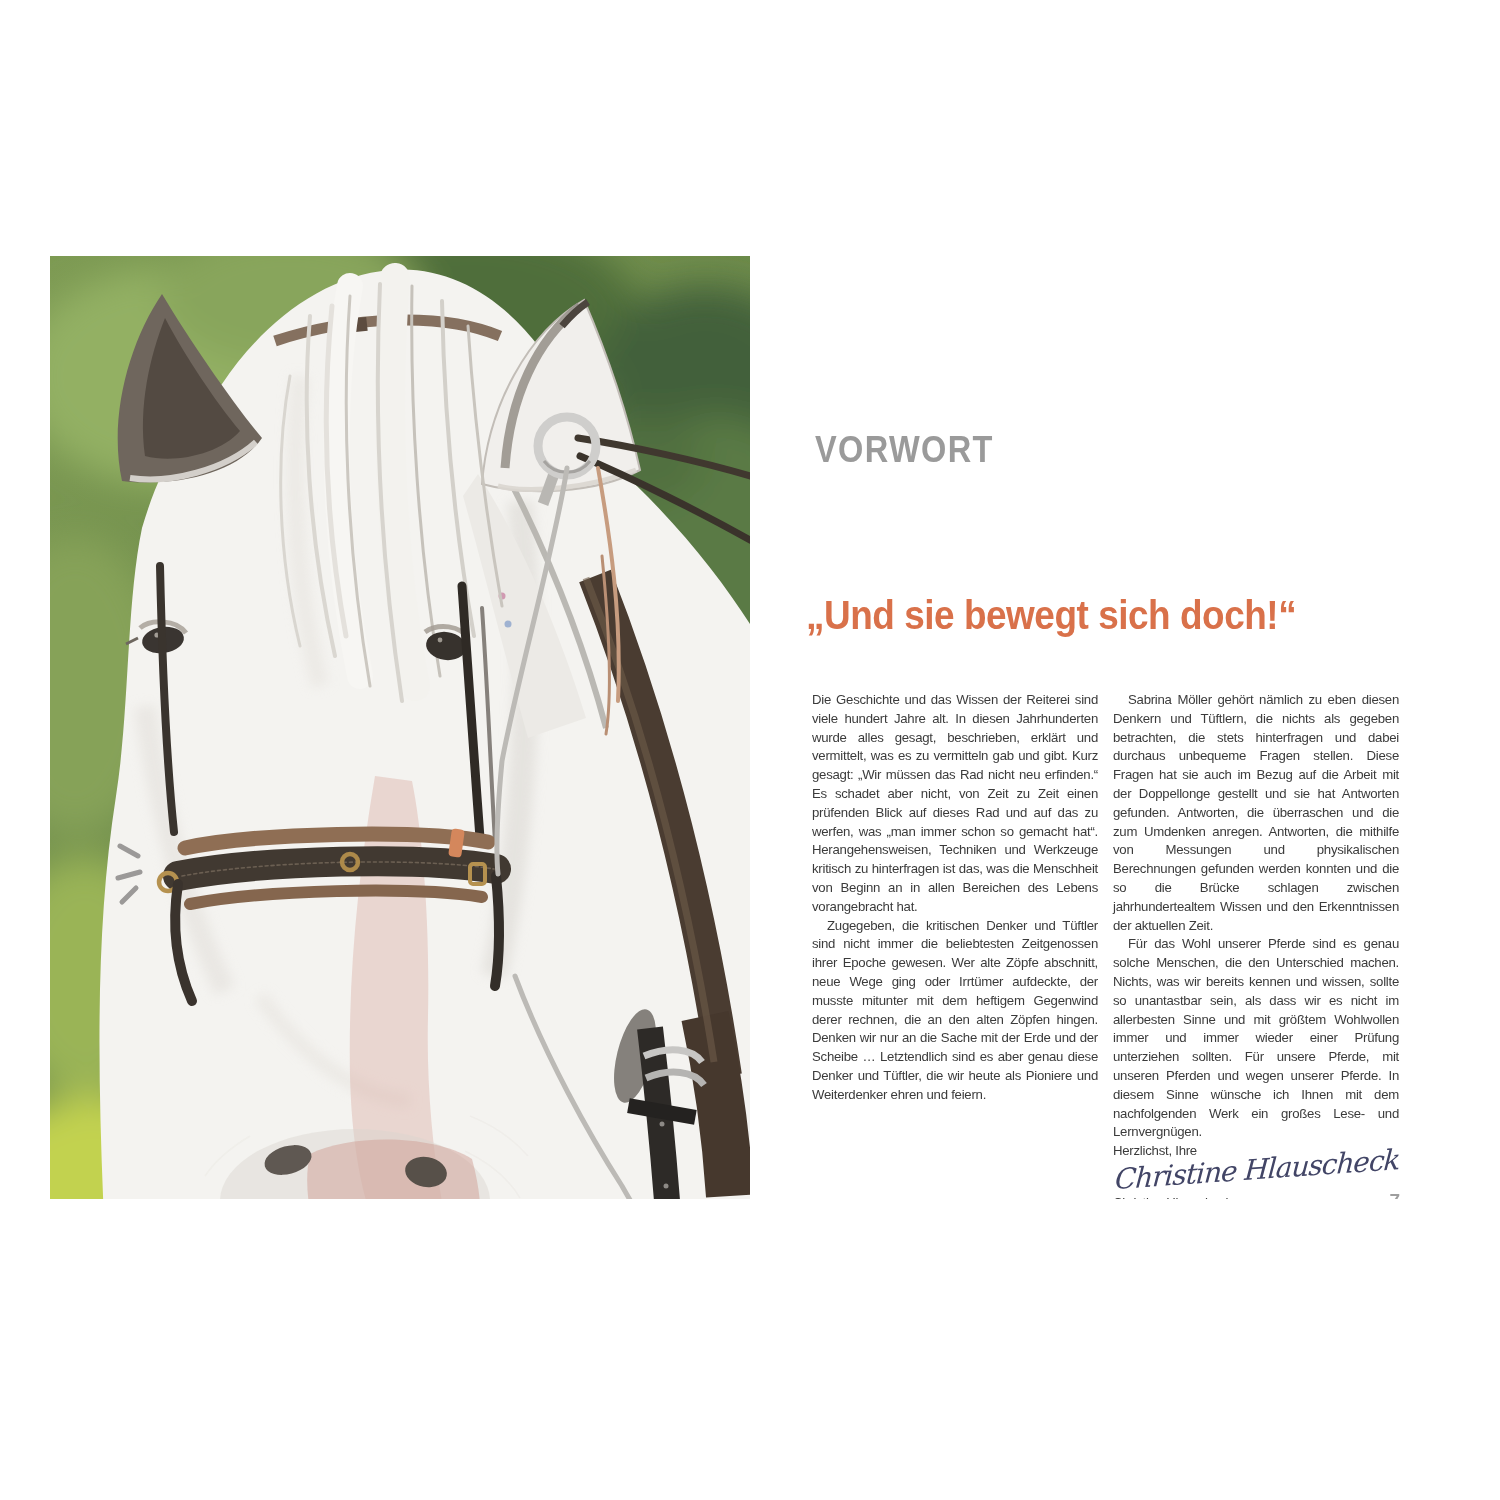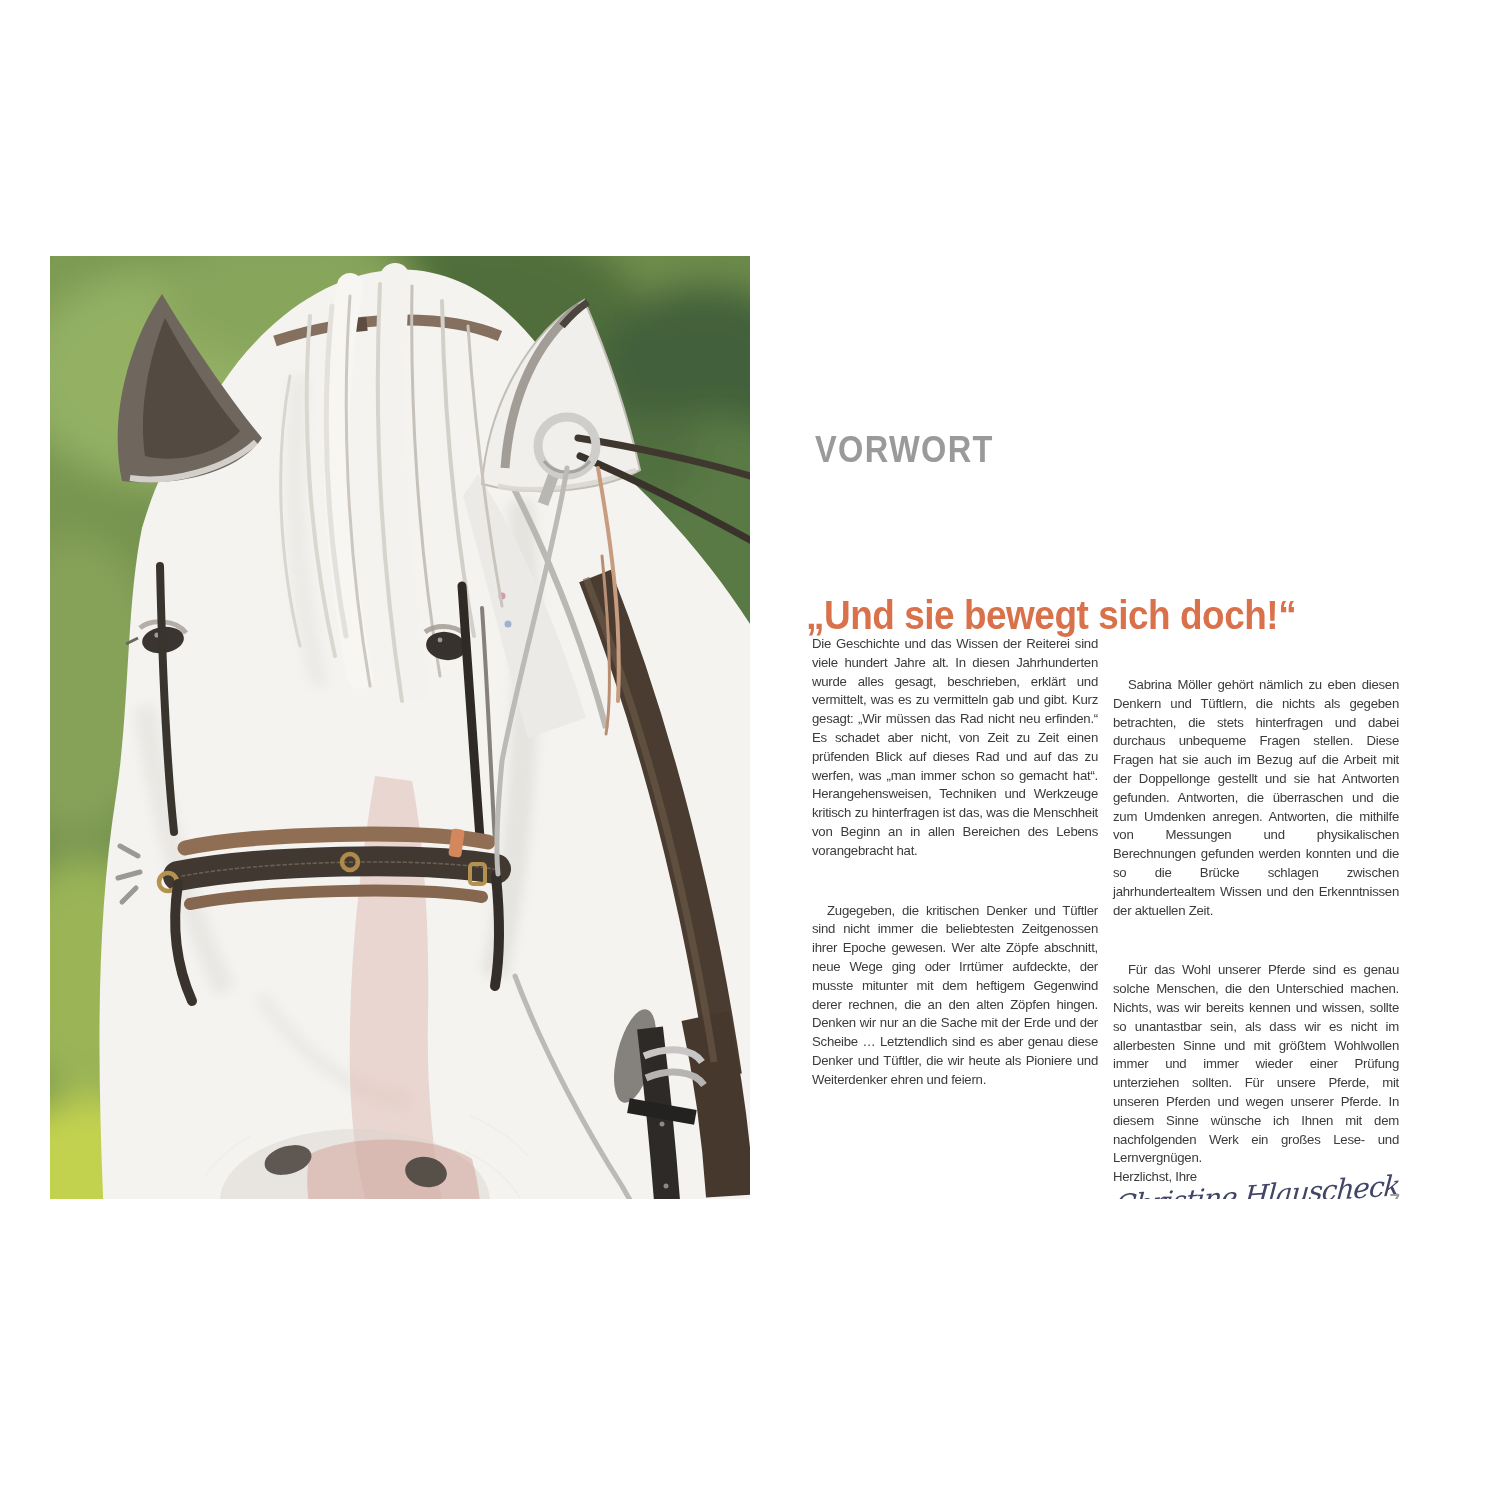--- a/index.html
+++ b/index.html
@@ -4,25 +4,25 @@
 <style>
   html,body{margin:0;padding:0;background:#ffffff;}
   #spread{position:relative;width:1500px;height:1199px;background:#ffffff;overflow:hidden;
           font-family:"Liberation Sans",sans-serif;}
   .photo{position:absolute;left:50px;top:256px;width:700px;height:987px;margin:0;}
   .photo svg{display:block;}
   .kicker{position:absolute;left:815px;top:400px;font-weight:bold;font-size:37px;line-height:1;
           color:#9a9a9a;letter-spacing:1.5px;transform:scaleX(.88);transform-origin:left top;}
   .title{position:absolute;left:806px;top:566px;font-weight:bold;font-size:41px;line-height:1.1;
          color:#d9714a;letter-spacing:-.5px;transform:scaleX(.9);transform-origin:left top;white-space:nowrap;}
-  .bodytext{position:absolute;left:812px;top:635px;width:588px;display:flex;gap:15px;}
+  .bodytext{position:absolute;left:812px;top:691px;width:588px;display:flex;gap:15px;}
   .col{width:286px;font-size:13.2px;line-height:18.8px;letter-spacing:-.25px;
        text-align:justify;color:#3b3b3b;hyphens:auto;}
   .col p{margin:0;}
-  .col p.ind{text-indent:15px;margin-top:41px;}
+  .col p.ind{text-indent:15px;}
   .salutation{margin-top:17px;}
   .signature{font-family:"DejaVu Serif",serif;font-style:italic;font-size:28px;color:#424566;
              transform:rotate(-4deg) skewX(-8deg);transform-origin:left center;
              margin:10px 0 4px 2px;white-space:nowrap;letter-spacing:-1px;}
   .printed{margin-top:4px;}
   .pageno{position:absolute;left:1360px;top:1190px;width:40px;text-align:right;
           font-weight:bold;font-size:19px;color:#9e9e9e;}
 </style>
 </head>
 <body>

